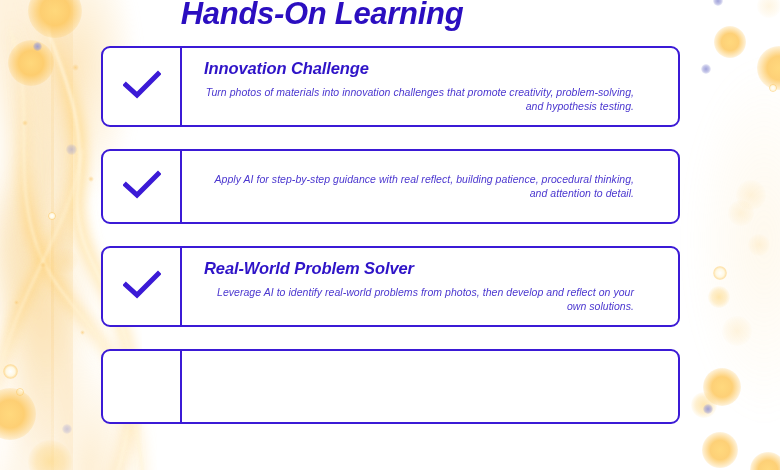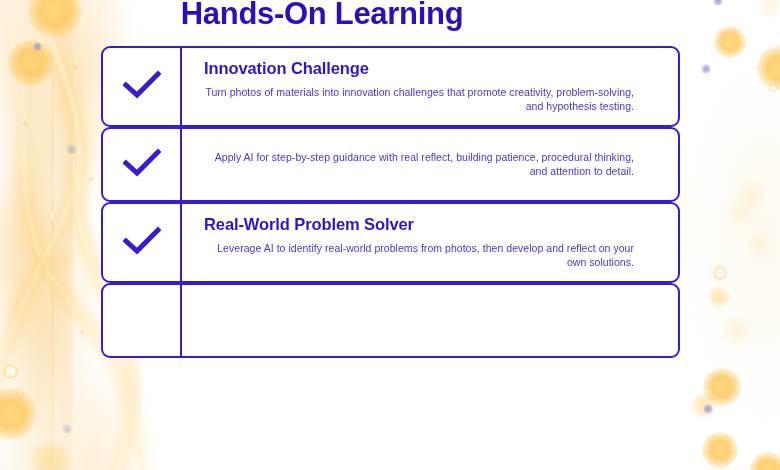--- a/index.html
+++ b/index.html
@@ -48,21 +48,21 @@
   }
   .orb.white-hot{
     background:radial-gradient(circle at 50% 50%, #ffffff 0%, rgba(255,248,225,.95) 42%, rgba(253,205,110,.55) 62%, rgba(253,205,110,0) 80%);
   }
   .spark{
     position:absolute; border-radius:50%;
     background:radial-gradient(circle, rgba(250,205,125,.75) 0%, rgba(250,205,125,0) 72%);
   }
 
   
-  #page{ position:relative; width:644px; height:470px; }
+  #page{ position:relative; width:644px; height:470px;font-style:italic; }
 
   .page-title{
     position:absolute; top:-4px; left:0; right:0;
     text-align:center;
     font-size:31px;
     font-weight:bold;
     letter-spacing:-.3px;
     color:#2b0ec0;
     line-height:1.15;
     white-space:nowrap;
@@ -73,20 +73,21 @@
     left:101px; top:46px; width:579px;
   }
 
   .card{
     position:relative;
     display:flex;
     align-items:stretch;
     border:2px solid #3b1ad6;
     border-radius:9px;
     background:#ffffff;
+    margin-bottom:22px;
     min-height:75px;
   }
 
   .check-col{
     flex:0 0 79px;
     display:flex;
     align-items:center;
     justify-content:center;
     border-right:2px solid #3b1ad6;
   }

